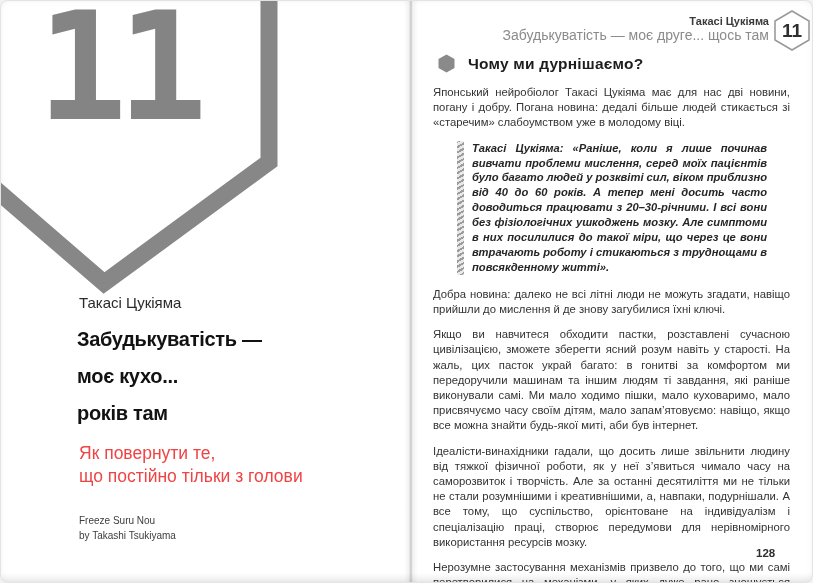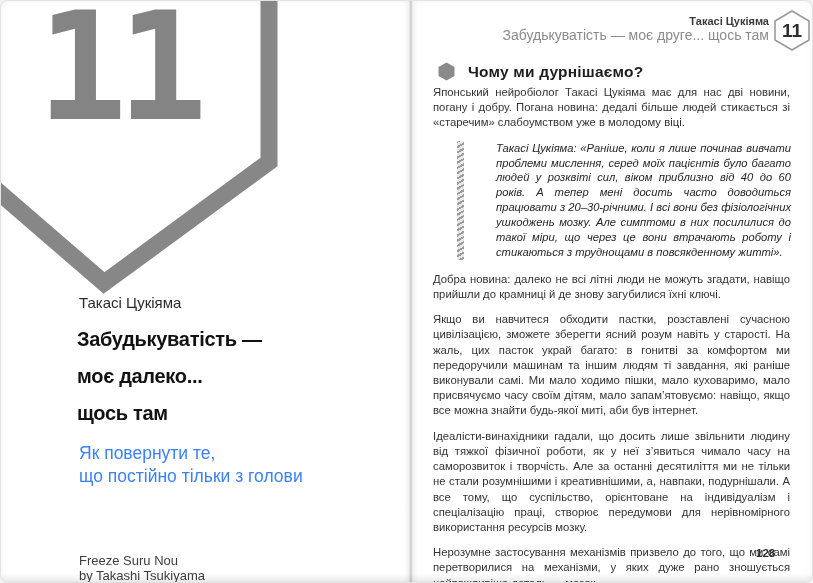--- a/index.html
+++ b/index.html
@@ -13,64 +13,64 @@
          background:linear-gradient(90deg,rgba(0,0,0,0) 0%,rgba(0,0,0,0.05) 35%,rgba(0,0,0,0.22) 50%,rgba(0,0,0,0.05) 62%,rgba(0,0,0,0) 100%);}
   .bottom-shade{position:absolute;left:0;bottom:0;width:100%;height:9px;
          background:linear-gradient(180deg,rgba(0,0,0,0) 0%,rgba(0,0,0,0.07) 100%);}
 
   
   .chevron-svg{position:absolute;left:0;top:0;}
   .chapter-num{position:absolute;left:36px;top:-14px;font-family:"DejaVu Sans Mono",monospace;
                font-weight:bold;font-size:150px;line-height:160px;letter-spacing:-10px;color:#848484;}
   .left-author{position:absolute;left:78px;top:293px;font-size:15px;color:#2b2b2b;}
   .left-title{position:absolute;left:76px;top:320px;font-size:20px;line-height:37px;font-weight:bold;color:#121212;letter-spacing:-0.3px;}
-  .left-subtitle{position:absolute;left:78px;top:441px;font-size:17.5px;line-height:23px;color:#3b82f6;}
-  .left-attrib{position:absolute;left:78px;top:512px;font-size:13px;line-height:15px;color:#3d3d3d;margin-top:40px;}
+  .left-subtitle{position:absolute;left:78px;top:441px;font-size:17.5px;line-height:23px;color:#ef4444;}
+  .left-attrib{position:absolute;left:78px;top:512px;font-size:10px;line-height:15px;color:#3d3d3d;}
 
   
   .rp-header{position:absolute;right:45px;top:13px;text-align:right;}
   .rp-header .h-author{font-size:11px;font-weight:bold;color:#3a3a3a;line-height:14px;}
   .rp-header .h-title{font-size:14px;color:#8b8b8b;line-height:14px;}
   .badge{position:absolute;right:4px;top:9px;width:36px;height:41px;}
   .badge .num{position:absolute;left:0;top:10px;width:36px;text-align:center;
               font-size:19px;font-weight:bold;color:#2e2e2e;}
 
   
-  .sect{position:absolute;left:27px;top:61px;display:flex;align-items:center;}
+  .sect{position:absolute;left:27px;top:53px;display:flex;align-items:center;}
   .sect .hex{width:17px;height:19px;margin-right:13px;}
   .sect .sect-label{font-size:15.5px;font-weight:bold;color:#1d1d1d;letter-spacing:0.2px;}
 
   
   .article{position:absolute;left:22px;top:84px;width:370px;}
   .para{margin:0 13px 10px 0;font-size:11.3px;line-height:15.2px;color:#333;text-align:justify;}
   .quote{display:flex;margin:10px 0 12px 24px;}
   .zigzag{width:7px;flex:0 0 7px;border-radius:2px;
           background:repeating-linear-gradient(150deg,#9c9c9c 0px,#9c9c9c 2px,#e9e9e9 2px,#e9e9e9 4.5px);}
-  .quote-text{margin-left:32px;width:295px;font-size:11.2px;line-height:14.9px;color:#262626;
-              font-style:italic;font-weight:400;text-align:justify;}
+  .quote-text{margin-left:8px;width:295px;font-size:11.2px;line-height:14.9px;color:#262626;
+              font-style:italic;font-weight:700;text-align:justify;}
   .page-num{position:absolute;left:345px;top:546px;font-size:11.5px;font-weight:bold;color:#2f2f2f;}
 </style>
 </head>
 <body>
 
 <div class="stage">
   <div class="spread">
 
     <div class="page page-left">
       <svg class="chevron-svg" width="410" height="310" viewBox="0 0 410 310">
         <polyline points="-8,186 103,282 268,161 268,-10" fill="none" stroke="#878787" stroke-width="17" stroke-linejoin="miter"></polyline>
       </svg>
       <div class="chapter-num">11</div>
 
       <div class="left-author">Такасі Цукіяма</div>
 
       <div class="left-title">
         <div>Забудькуватість —</div>
-        <div>моє далеко...</div>
-        <div>щось там</div>
+        <div>моє кухо...</div>
+        <div>років там</div>
       </div>
 
       <div class="left-subtitle">
         <div>Як повернути те,</div>
         <div>що постійно тільки з голови</div>
       </div>
 
       <div class="left-attrib">
         <div>Freeze Suru Nou</div>
         <div>by Takashi Tsukiyama</div>
@@ -99,21 +99,21 @@
         </svg>
         <span class="sect-label">Чому ми дурнішаємо?</span>
       </div>
 
       <div class="article">
           <p class="para">Японський нейробіолог Такасі Цукіяма має для нас дві новини, погану і добру. Погана новина: дедалі більше людей стикається зі «старечим» слабоумством уже в молодому віці.</p>
           <div class="quote">
             <div class="zigzag"></div>
             <div class="quote-text">Такасі Цукіяма: «Раніше, коли я лише починав вивчати проблеми мислення, серед моїх пацієнтів було багато людей у розквіті сил, віком приблизно від 40 до 60 років. А тепер мені досить часто доводиться працювати з 20–30-річними. І всі вони без фізіологічних ушкоджень мозку. Але симптоми в них посилилися до такої міри, що через це вони втрачають роботу і стикаються з труднощами в повсякденному житті».</div>
           </div>
-          <p class="para">Добра новина: далеко не всі літні люди не можуть згадати, навіщо прийшли до крамниці й де знову загубилися їхні ключі.</p>
+          <p class="para">Добра новина: далеко не всі літні люди не можуть згадати, навіщо прийшли до мислення й де знову загубилися їхні ключі.</p>
           <p class="para">Якщо ви навчитеся обходити пастки, розставлені сучасною цивілізацією, зможете зберегти ясний розум навіть у старості. На жаль, цих пасток украй багато: в гонитві за комфортом ми передоручили машинам та іншим людям ті завдання, які раніше виконували самі. Ми мало ходимо пішки, мало кухо­варимо, мало присвячуємо часу своїм дітям, мало запам’ятовуємо: навіщо, якщо все можна знайти будь-якої миті, аби був інтернет.</p>
           <p class="para">Ідеалісти-винахідники гадали, що досить лише звільнити людину від тяжкої фізичної роботи, як у неї з’явиться чимало часу на саморозвиток і творчість. Але за останні десятиліття ми не тільки не стали розумнішими і креативнішими, а, навпаки, подурнішали. А все тому, що суспільство, орієнтоване на індивідуалізм і спеціалізацію праці, створює передумови для нерівномірного використання ресурсів мозку.</p>
           <p class="para">Нерозумне застосування механізмів призвело до того, що ми самі перетворилися на механізми, у яких дуже рано зношується найважливіша деталь — мозок.</p>
         </div>
 
       <div class="page-num">128</div>
     </div>
 
     <div class="bottom-shade"></div>
   </div>

